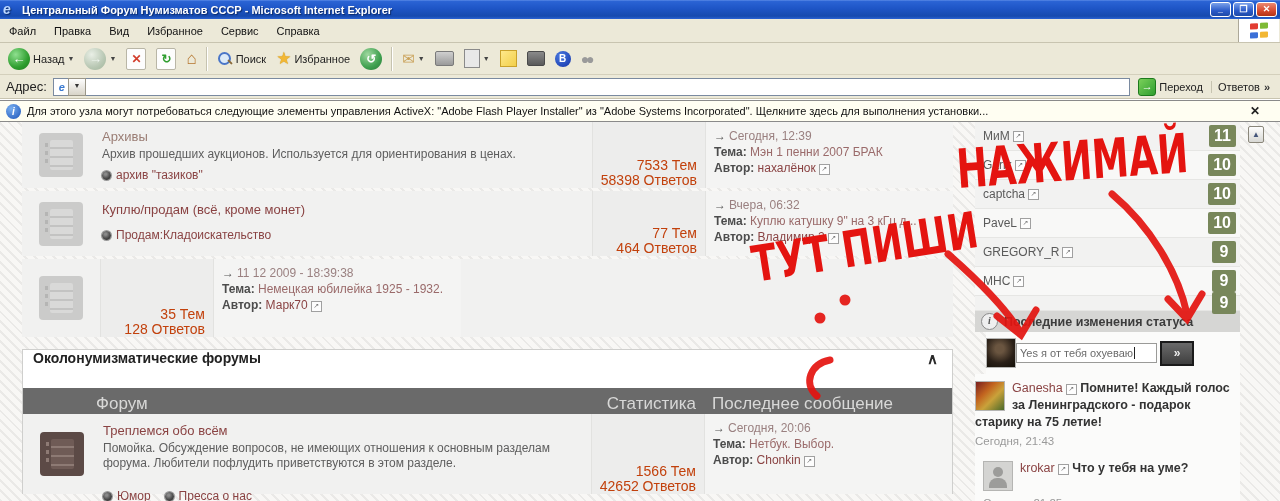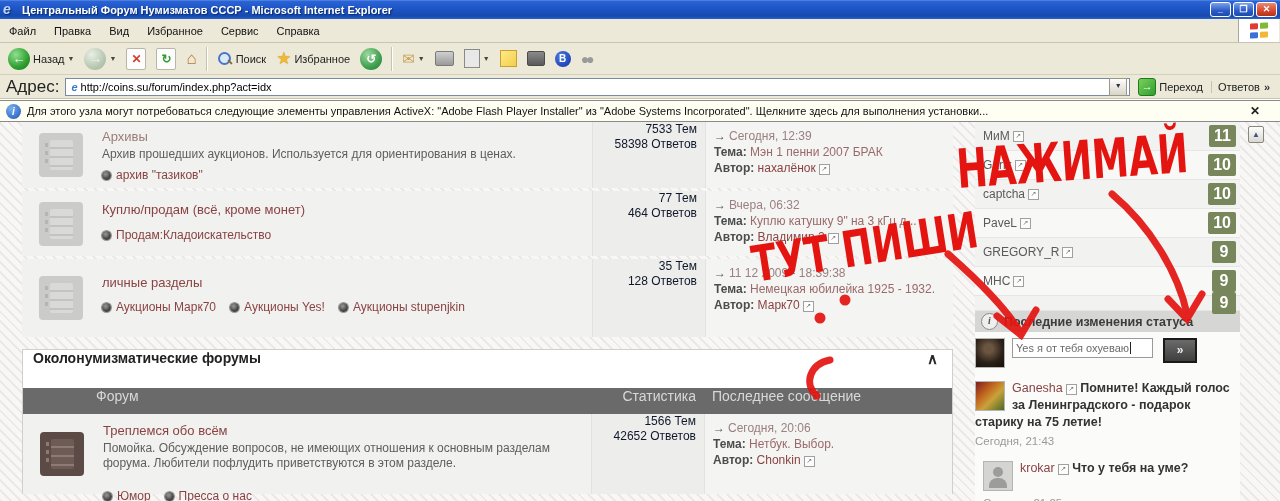--- a/index.html
+++ b/index.html
@@ -51,21 +51,21 @@
   .editdoc{width:14px;height:17px;background:#e8e8e8;border:1px solid #8a8a8a;}
   .note{width:15px;height:15px;background:linear-gradient(135deg,#ffe98a,#f2cf4a);border:1px solid #caa22a;}
   .fullscr{width:16px;height:13px;background:linear-gradient(#8a8a8a,#5a5a5a);border:1px solid #4a4a4a;border-radius:2px;}
   .bt{width:16px;height:16px;border-radius:50%;background:radial-gradient(circle at 35% 30%,#4a7ae0,#1232a8);
     color:#fff;font-size:10px;font-weight:bold;display:inline-flex;align-items:center;justify-content:center;}
   .ppl{color:#9a9a9a;font-size:14px;letter-spacing:-3px;}
   .tsep{width:1px;height:24px;background:#c6c3b0;border-right:1px solid #fff;margin:0 3px;}
   
   .addrbar{position:absolute;left:0;top:75px;width:1280px;height:24px;background:#ece9d8;
     border-bottom:1px solid #c8c4b0;display:flex;align-items:center;padding:0 4px;box-sizing:border-box;gap:4px;}
-  .addrlabel{font-size:17px;color:#222;padding:0 2px;}
+  .addrlabel{font-size:13px;color:#222;padding:0 2px;}
   .addrfield{flex:1;height:18px;background:#fff;border:1px solid #7a8aa0;display:flex;align-items:center;
     padding:0 2px;box-sizing:border-box;}
   .pageico{color:#3a7ad0;font-weight:bold;font-style:italic;font-size:11px;margin:0 3px;}
   .url{font-size:11px;color:#000;flex:1;white-space:nowrap;overflow:hidden;}
   .addrdrop{width:16px;height:16px;background:linear-gradient(#fdfdfd,#d8d4c8);border:1px solid #9a9688;
     text-align:center;line-height:14px;font-size:7px;color:#333;}
   .gobtn{display:flex;align-items:center;gap:3px;padding:0 4px;font-size:11px;color:#222;}
   .goarrow{width:16px;height:16px;border-radius:3px;background:linear-gradient(135deg,#7ad05a,#2f9e2f);
     border:1px solid #1d7a1d;color:#fff;font-weight:bold;font-size:11px;line-height:15px;text-align:center;}
   .links{display:flex;align-items:center;gap:4px;font-size:11px;color:#222;padding:0 6px;border-left:1px solid #c6c3b0;}
@@ -80,21 +80,21 @@
   .infoclose{font-size:12px;font-weight:bold;color:#222;padding:0 14px;}
   
   .content{position:absolute;left:0;top:122px;width:1280px;height:379px;
     background:repeating-linear-gradient(45deg,#eae9e7 0 2px,#f8f7f5 2px 7px);}
   .maincol{position:absolute;left:22px;top:0;width:931px;}
   .frow{display:flex;margin-bottom:3px;background:#f1f1f0;}
   .cell{box-sizing:border-box;}
   .icon-cell{width:78px;display:flex;align-items:center;justify-content:center;}
   .info-cell{flex:1;padding:7px 6px 6px 2px;}
   .stats-cell{width:113px;background:#ededec;border-left:1px solid #e2e2e0;display:flex;flex-direction:column;
-    justify-content:flex-start;align-items:flex-end;padding-right:8px;color:#0f172a;font-size:12px;line-height:15px;}
+    justify-content:flex-end;align-items:flex-end;padding-right:8px;color:#c2410c;font-size:14px;line-height:15px;}
   .last-cell{width:248px;background:#f4f4f3;border-left:1px solid #e2e2e0;padding:6px 4px 4px 8px;
     font-size:12px;line-height:16px;}
   .ftitle{font-size:13px;color:#8a4343;text-decoration:none;display:inline-block;margin-bottom:2px;}
   .ftitle.visited{color:#9a7d74;}
   .fdesc{color:#5e5e5e;font-size:12px;line-height:15px;margin:1px 0 6px 0;max-width:520px;}
   .subforums{display:flex;gap:14px;flex-wrap:wrap;align-items:center;margin-top:4px;}
   .sub{display:flex;align-items:center;gap:5px;color:#8a4343;font-size:12px;}
   .bul{width:9px;height:9px;border-radius:50%;flex:none;
     background:radial-gradient(circle at 40% 35%,#8a8a8a 0 1px,#4a4a4a 55%,#222);box-shadow:0 0 0 1px #999;}
   .ficon{position:relative;width:44px;height:44px;border-radius:4px;background:#cbcbca;}
@@ -108,39 +108,39 @@
   .golink{color:#9a8080;} .golink .ar{color:#555;font-weight:bold;margin-right:3px;}
   .lbl{font-weight:bold;color:#4c4c4c;}
   .tval{color:#9a6a6a;} .aval{color:#8a4343;}
   .ext{display:inline-block;width:9px;height:9px;border:1px solid #a0a0a0;font-size:7px;line-height:8px;
     text-align:center;color:#777;vertical-align:1px;margin-left:3px;background:#fdfdfd;}
   
   .sec2{margin-top:12px;background:#fff;border:1px solid #cfcfcd;border-bottom:none;}
   .sec2title{height:38px;display:flex;padding:0 14px 0 10px;background:#fff;}
   .sec2title .txt{font-size:14px;font-weight:bold;color:#222;flex:1;}
   .collapse{font-size:15px;font-weight:bold;color:#2a2a2a;}
-  .theader{height:26px;background:#6a6a6a;color:#d8d8d7;font-size:14px;display:flex;align-items:flex-start;}
+  .theader{height:26px;background:#6a6a6a;color:#d8d8d7;font-size:17px;display:flex;align-items:flex-end;}
   .theader .h-forum{flex:1;padding-left:73px;}
   .theader .h-stats{width:113px;text-align:right;padding-right:8px;box-sizing:border-box;}
   .theader .h-last{width:248px;padding-left:8px;box-sizing:border-box;}
   .sec2 .frow{margin-bottom:0;}
   
   .sidecol{position:absolute;left:975px;top:0;width:265px;}
   .uslist{background:#f8f8f7;}
   .usrow{height:29px;display:flex;align-items:center;padding:0 4px 0 8px;border-bottom:1px solid #e6e6e4;
     box-sizing:border-box;}
   .usrow:nth-child(odd){background:#f2f2f1;}
   .usrow .nm{flex:1;color:#5a5a5a;font-size:12px;display:flex;align-items:center;}
   .badge{min-width:14px;padding:2px 5px;background:#78875b;color:#fff;font-weight:bold;font-size:16px;
     text-align:center;border-radius:2px;}
   .statushdr{height:21px;background:#d6d6d4;display:flex;align-items:center;gap:6px;padding:0 6px;
     font-weight:bold;font-size:12.5px;color:#3c3c3c;}
   .ibubble{width:15px;height:15px;border-radius:50%;background:#efefef;border:1px solid #8a8a8a;color:#555;
     font-size:10px;font-style:italic;font-weight:bold;text-align:center;line-height:14px;font-family:"Liberation Serif",serif;flex:none;}
-  .inputrow{display:flex;align-items:flex-start;gap:7px;padding:6px 0 6px 0;background:#fbfbfa;}
+  .inputrow{display:flex;align-items:center;padding:6px 0 6px 0;background:#fbfbfa;margin-left:11px;}
   .av{width:30px;height:30px;border:1px solid #b5b5b3;box-sizing:border-box;flex:none;}
   .av.dark{background:radial-gradient(circle at 45% 35%,#6a5540 0 18%,#2a2018 60%,#141008);}
   .av.ganesha{background:linear-gradient(135deg,#7a1f1f 0%,#c2641f 35%,#caa23a 60%,#4a6a2a 100%);}
   .av.person{background:#d4d4d2;position:relative;}
   .av.person::before{content:"";position:absolute;left:9px;top:5px;width:10px;height:10px;border-radius:50%;background:#9c9c9a;}
   .av.person::after{content:"";position:absolute;left:5px;top:16px;width:18px;height:10px;border-radius:8px 8px 0 0;background:#9c9c9a;}
   .fakeinput{width:141px;height:20px;border:1px solid #9a9a98;background:#fff;display:flex;align-items:center;
     padding:0 3px;box-sizing:border-box;}
   .fakeinput .val{font-size:11px;color:#6a6a6a;white-space:nowrap;overflow:hidden;}
   .caret{width:1px;height:12px;background:#222;margin-left:1px;}
@@ -247,21 +247,20 @@
       </span>
     <span class="tbtn">
         <span class="ppl">●●</span>
       </span>
   </div>
 
   <div class="addrbar">
     <span class="addrlabel">Адрес:</span>
     <span class="addrfield">
       <span class="pageico">e</span>
-      <span class="url">http://coins.su/forum/index.php?act=idx</span>
       <span class="addrdrop">▼</span>
     </span>
     <span class="gobtn">
       <span class="goarrow">→</span>
       <span>Переход</span>
     </span>
     <span class="links">
       <span>Ответов</span>
       <span class="chev">»</span>
     </span>
@@ -332,37 +331,20 @@
         </div>
       </div>
 
       <div class="frow" style="height:78px;">
         <div class="cell icon-cell">
             <div class="ficon">
               <span class="spine"></span>
               <span class="pg"></span>
             </div>
           </div>
-        <div class="cell info-cell" style="padding-top:16px;">
-          <a class="ftitle">личные разделы</a>
-          <div class="subforums" style="margin-top:8px;">
-            <span class="sub">
-                <span class="bul"></span>
-                <a>Аукционы Марк70</a>
-              </span>
-            <span class="sub">
-                <span class="bul"></span>
-                <a>Аукционы Yes!</a>
-              </span>
-            <span class="sub">
-                <span class="bul"></span>
-                <a>Аукционы stupenjkin</a>
-              </span>
-          </div>
-        </div>
         <div class="cell stats-cell">
           <span>35 Тем</span>
             <span>128 Ответов</span>
         </div>
         <div class="cell last-cell">
           <div class="golink"><span class="ar">→</span><a>11 12 2009 - 18:39:38</a></div>
           <div><span class="lbl">Тема:</span> <a class="tval">Немецкая юбилейка 1925 - 1932.</a></div>
           <div><span class="lbl">Автор:</span> <a class="aval">Марк70</a><span class="ext">↗</span></div>
         </div>
       </div>

